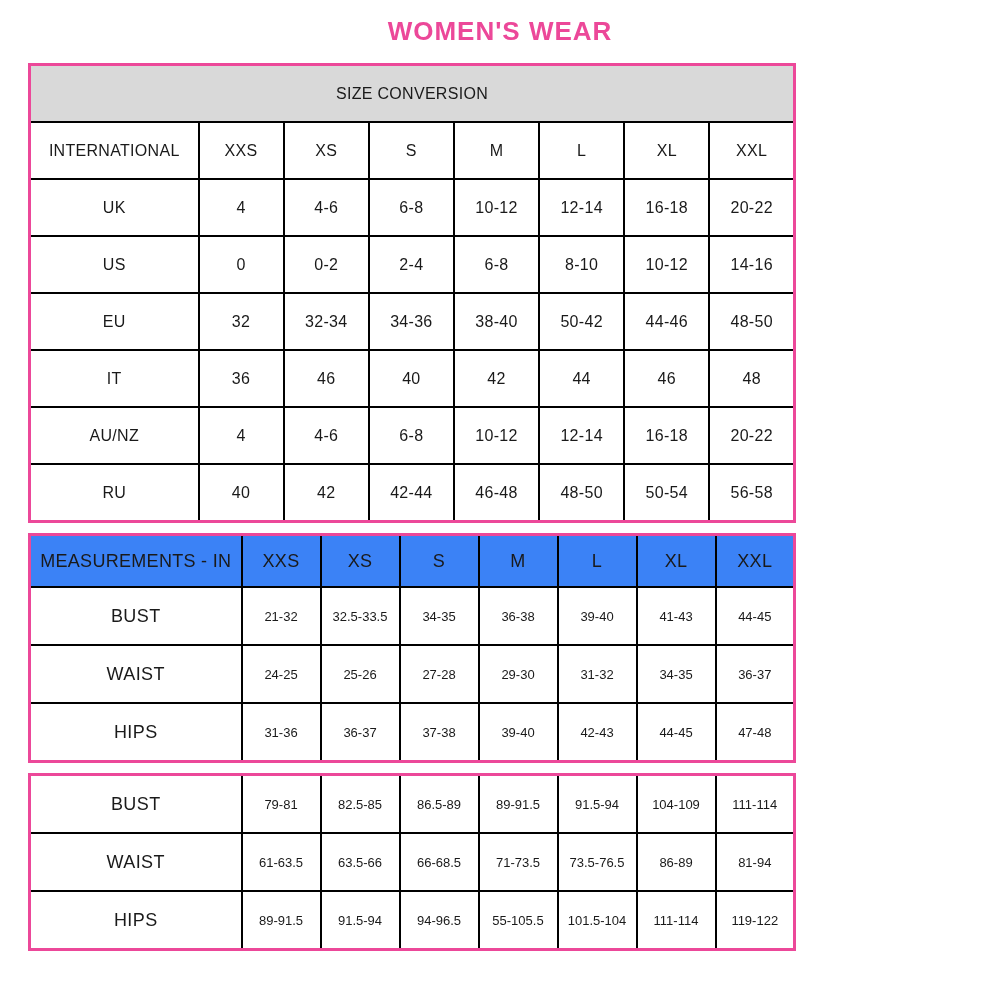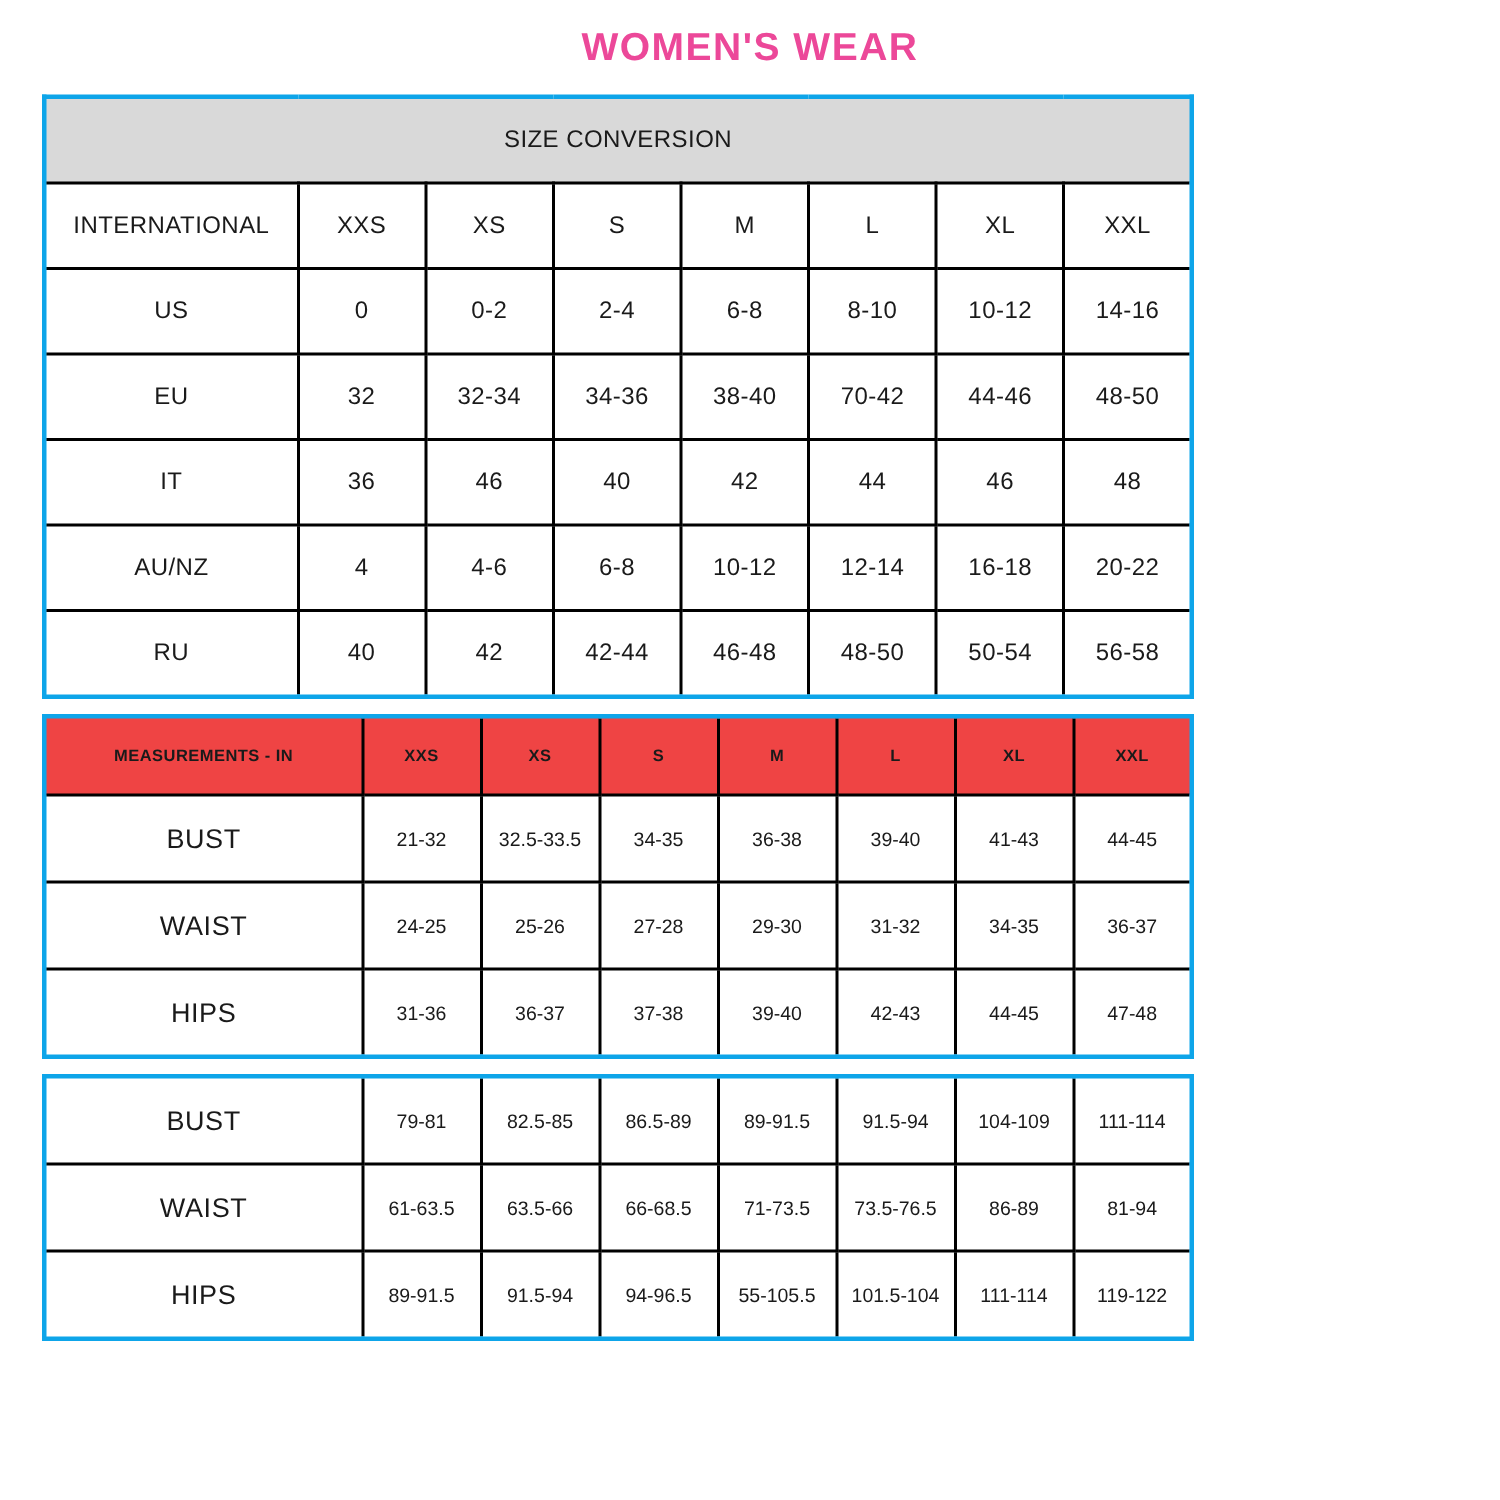--- a/index.html
+++ b/index.html
@@ -1,26 +1,26 @@
 <!DOCTYPE html>
 <html><head>
 <meta charset="utf-8">
 <style>
   html,body{margin:0;padding:0;background:#fff;}
   body{width:1000px;height:1000px;font-family:"Liberation Sans",sans-serif;color:#111;}
   .wrap{padding:10px 28px 0 28px;}
   .page-title{text-align:center;font-size:26px;font-weight:700;letter-spacing:1px;margin:6px 0 16px 0;color:#ec4899;}
-  table{border-collapse:collapse;width:768px;table-layout:fixed;border:3px solid #0ea5e9;margin:0 0 10px 0;}
+  table{border-collapse:collapse;width:768px;table-layout:fixed;border:3px solid #ec4899;margin:0 0 10px 0;}
   td{border:2px solid #000;text-align:center;vertical-align:middle;padding:0;background:#fff;color:#1a1a1a;}
   
   table.sc td{height:55px;font-size:16px;font-weight:500;letter-spacing:0.3px;}
   td.band{background:#d9d9d9;height:50px;font-weight:700;font-size:15px;letter-spacing:0.6px;}
   
   table.ms td{height:56px;font-size:13px;font-weight:500;}
-  table.ms td.hcell{background:#ef4444;font-weight:700;font-size:11px;height:50px;letter-spacing:0.3px;}
+  table.ms td.hcell{background:#3b82f6;font-weight:400;font-size:18px;height:50px;letter-spacing:0.3px;}
   table.ms td.rlabel{font-size:18px;letter-spacing:0.4px;}
 </style>
 </head>
 <body>
 
 <div class="wrap">
 
   <div class="page-title">WOMEN'S WEAR</div>
 
   <table class="sc">
@@ -42,36 +42,46 @@
       <td>INTERNATIONAL</td>
       <td>XXS</td>
       <td>XS</td>
       <td>S</td>
       <td>M</td>
       <td>L</td>
       <td>XL</td>
       <td>XXL</td>
     </tr>
     <tr>
+      <td>UK</td>
+      <td>4</td>
+      <td>4-6</td>
+      <td>6-8</td>
+      <td>10-12</td>
+      <td>12-14</td>
+      <td>16-18</td>
+      <td>20-22</td>
+    </tr>
+    <tr>
       <td>US</td>
       <td>0</td>
       <td>0-2</td>
       <td>2-4</td>
       <td>6-8</td>
       <td>8-10</td>
       <td>10-12</td>
       <td>14-16</td>
     </tr>
     <tr>
       <td>EU</td>
       <td>32</td>
       <td>32-34</td>
       <td>34-36</td>
       <td>38-40</td>
-      <td>70-42</td>
+      <td>50-42</td>
       <td>44-46</td>
       <td>48-50</td>
     </tr>
     <tr>
       <td>IT</td>
       <td>36</td>
       <td>46</td>
       <td>40</td>
       <td>42</td>
       <td>44</td>

